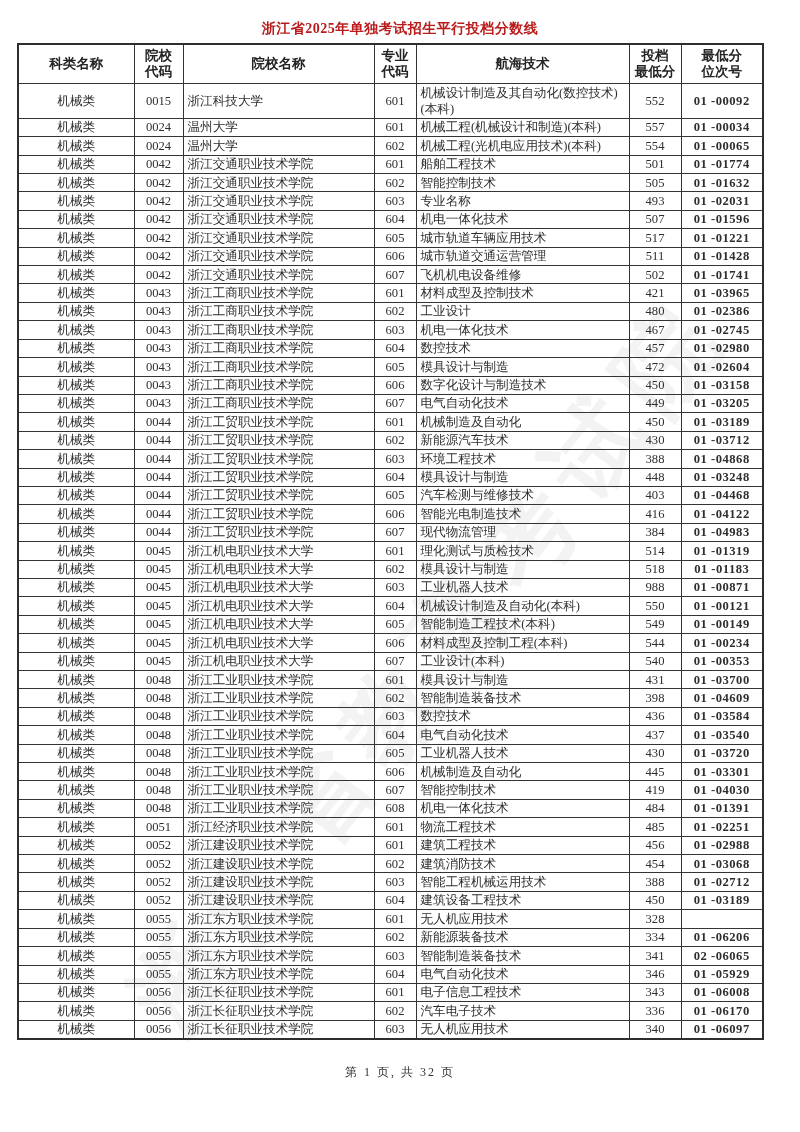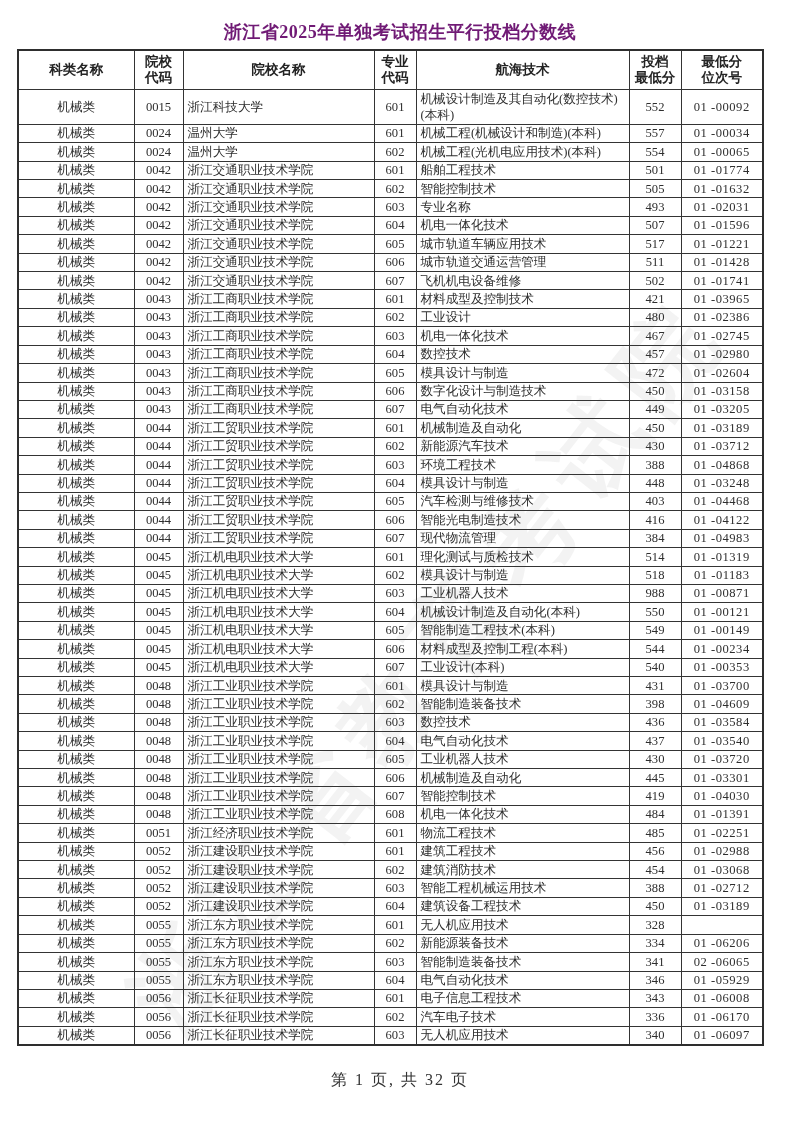--- a/index.html
+++ b/index.html
@@ -6,26 +6,26 @@
   body{
     width:800px;height:1132px;
     background:#ffffff;
     font-family:"Liberation Serif","DejaVu Serif",serif;
     color:#2b2b2b;
     position:relative;
     overflow:hidden;
   }
   .page-title{
     text-align:center;
-    font-size:18px;
+    font-size:14px;
     font-weight:bold;
     margin:0;
     padding-top:20px;
     letter-spacing:0.5px;
-    color:#701a75;
+    color:#b91c1c;
   }
   table.score-table{
     border-collapse:collapse;
     table-layout:fixed;
     width:745px;
     margin:5px 0 0 17px;
     border:2px solid #2e2e2e;
     position:relative;
     z-index:1;
   }
@@ -45,24 +45,24 @@
   }
   .score-table td{
     font-size:12.6px;
     line-height:16.4px;
     padding:0.5px 4px;
     height:16.4px;
     color:#2e2e2e;
   }
   td.c{text-align:center;}
   td.l{text-align:left;}
-  td.rank{letter-spacing:0.5px;}
+  td.rank{letter-spacing:0.5px;font-weight:bold;}
   .page-footer{
     text-align:center;
-    font-size:16px;
+    font-size:12px;
     margin-top:24px;
     letter-spacing:2px;
     color:#333;
     position:relative;
     z-index:1;
   }
   .watermark{
     position:absolute;
     left:-120px;
     top:600px;

